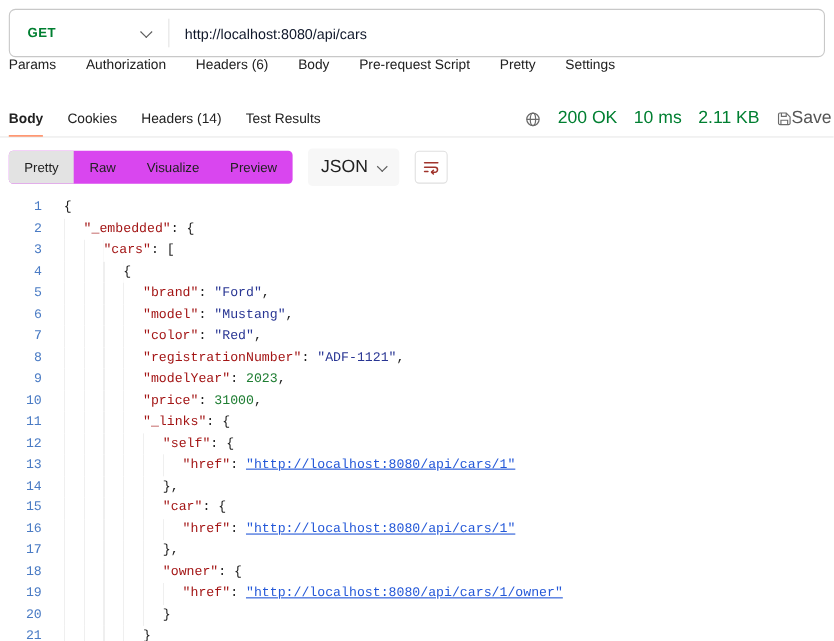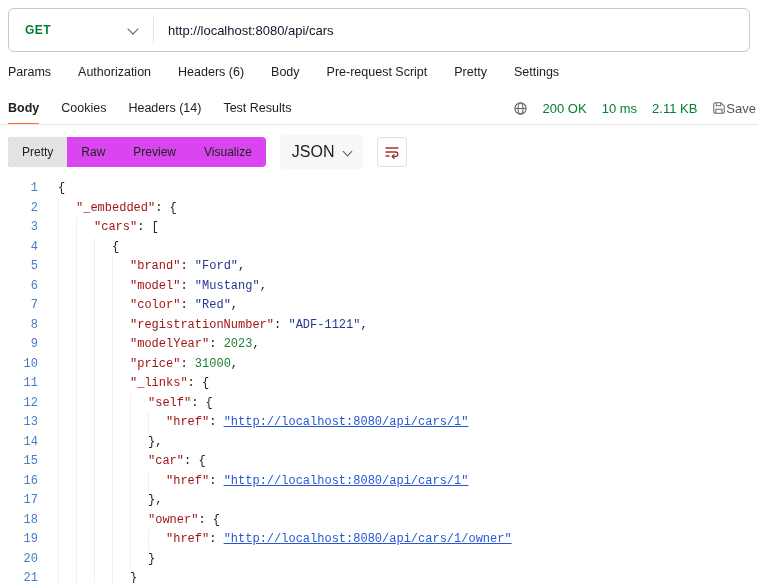--- a/index.html
+++ b/index.html
@@ -25,37 +25,37 @@
     transform:rotate(45deg);margin-top:-3px;
   }
   .divider-v{width:1px;height:26px;background:#e3e3e3;flex:none;}
   .url-input{
     flex:1;border:none;outline:none;background:transparent;
     font-family:"Liberation Sans","DejaVu Sans",sans-serif;
     font-size:13px;color:#0f172a;padding:0 14px;
   }
   
   .req-tabs{
-    display:flex;align-items:center;gap:27px;height:40px;padding:0 8px;
+    display:flex;align-items:flex-start;gap:27px;height:40px;padding:0 8px;
     font-size:12.5px;color:#212121;white-space:nowrap;
   }
   .req-tab{cursor:pointer;}
   
   .res-bar{
     display:flex;align-items:center;justify-content:space-between;
     height:32px;border-bottom:1px solid #e8e8e8;padding-left:8px;overflow:hidden;
   }
   .res-tabs{display:flex;gap:22px;height:100%;align-items:center;font-size:12.5px;}
   .res-tab{position:relative;height:100%;display:flex;align-items:center;cursor:pointer;color:#212121;white-space:nowrap;}
   .res-tab.active{font-weight:700;}
   .res-tab.active::after{
     content:"";position:absolute;left:0;right:0;bottom:-1px;height:2px;
     background:var(--accent,#ff6c37);
   }
-  .res-meta{display:flex;align-items:center;gap:15px;padding-right:2px;font-size:13px;white-space:nowrap;}
+  .res-meta{display:flex;align-items:center;gap:15px;padding-right:2px;font-size:16px;white-space:nowrap;}
   .res-meta .green{color:var(--status-green,#007f31);}
   .icon-btn{display:flex;align-items:center;border:none;background:none;padding:0;cursor:pointer;}
   .save{display:flex;align-items:center;gap:0;color:#555;cursor:pointer;flex:none;}
   
   .view-bar{display:flex;align-items:center;gap:14px;padding:10px 8px;}
   .segmented{display:flex;background:#d946ef;border-radius:4px;overflow:hidden;font-size:12px;}
   .seg{padding:8px 14px;cursor:pointer;color:#212121;}
   .seg.active{background:#e3e3e3;}
   .json-dd{
     display:flex;align-items:center;gap:9px;background:#f7f7f7;border-radius:4px;
@@ -137,22 +137,22 @@
         </svg>
         <span>Save</span>
       </span>
     </div>
   </div>
 
   <div class="view-bar">
     <div class="segmented" id="view-tabs">
         <span class="seg active">Pretty</span>
         <span class="seg">Raw</span>
+        <span class="seg">Visualize</span>
         <span class="seg">Preview</span>
-        <span class="seg">Visualize</span>
       </div>
     <div class="json-dd">
       <span>JSON</span>
       <span class="chev"></span>
     </div>
     <button class="wrap-btn">
       <svg width="16" height="16" viewBox="0 0 16 16" fill="none" stroke="#a0342c" stroke-width="1.4" stroke-linecap="round" stroke-linejoin="round">
         <line x1="2" y1="4" x2="14" y2="4"></line>
         <path d="M2 8h9.5a2.25 2.25 0 0 1 0 4.5H8.5"></path>
         <polyline points="10,10.8 8.3,12.5 10,14.2"></polyline>

